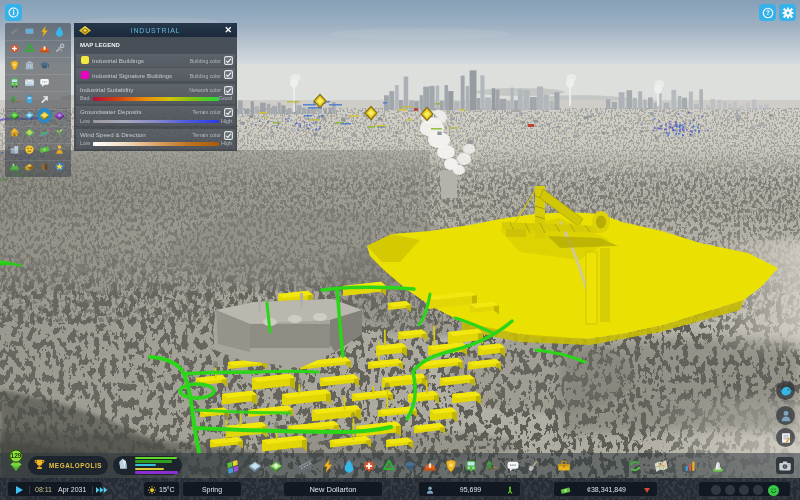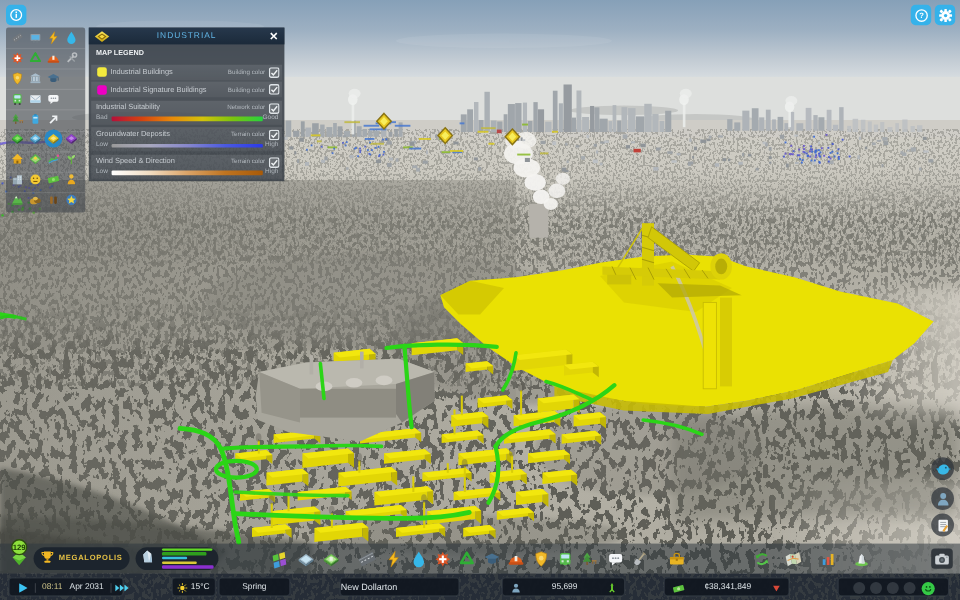--- a/index.html
+++ b/index.html
@@ -1484,21 +1484,21 @@
           </g>
         </svg>
 </div>
 <div class="sb-w" style="left:143px;width:37px">
         <svg class="ic" style="left:3px;top:3px" width="10" height="10" viewBox="0 0 16 16">
           <use href="#ic-sun"></use>
         </svg>
         <span class="abs" style="left:15px;top:4px;color:#e6ebee">15°C</span>
       </div>
 <div class="sb-w" style="left:182px;width:60px;text-align:center;line-height:16px">Spring</div>
-<div class="sb-w" style="left:283px;width:100px;text-align:left;line-height:16px;font-size:7.5px">New Dollarton</div>
+<div class="sb-w" style="left:283px;width:100px;text-align:center;line-height:16px;font-size:7.5px">New Dollarton</div>
 <div class="sb-w" style="left:418px;width:103px">
 <svg style="position:absolute;left:6px;top:3px" width="10" height="10" viewBox="0 0 16 16">
           <use href="#ic-person2"></use>
         </svg>
 <span class="abs" style="left:0;width:103px;top:4px;text-align:center">95,699</span>
 <svg style="position:absolute;right:5px;top:3px" width="10" height="10" viewBox="0 0 16 16">
           <use href="#ic-greenman"></use>
         </svg>
 </div>
 <div class="sb-w" style="left:553px;width:105px">

